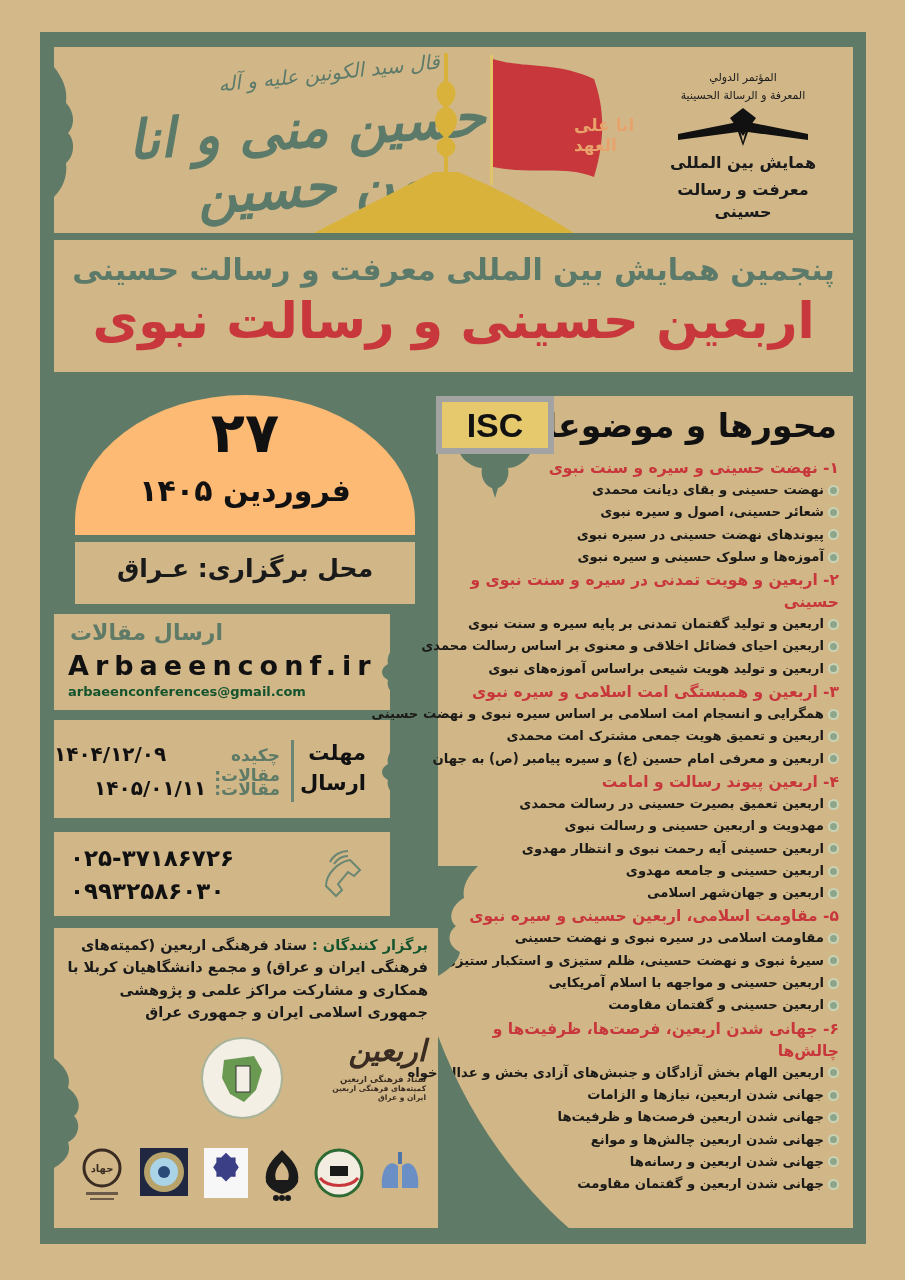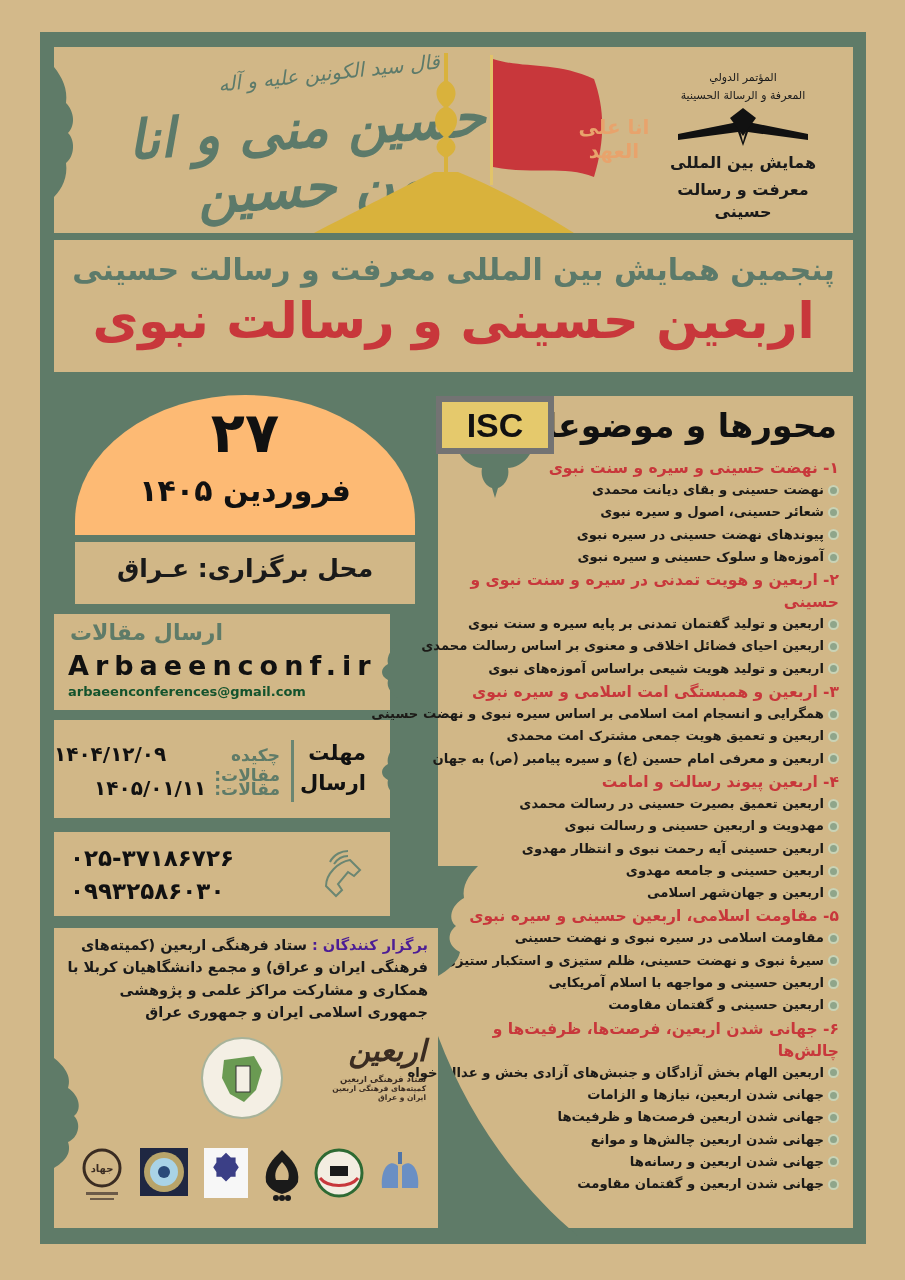--- a/index.html
+++ b/index.html
@@ -25,22 +25,22 @@
     direction: rtl; font-family: "DejaVu Serif", serif; font-style: italic;
     font-size: 20px; color: #5c7a6a; transform: rotate(-6deg);
   }
   .quote-big {
     position: absolute; left: 50px; top: 52px; width: 410px; text-align: center;
     direction: rtl; font-family: "DejaVu Serif", serif; font-style: italic; font-weight: bold;
     font-size: 54px; line-height: 1.1; color: #5c7a6a; transform: rotate(-4deg);
   }
   .dome { position: absolute; left: 240px; top: 0; width: 320px; height: 186px; }
   .flag-text {
-    position: absolute; left: 520px; top: 68px; width: 80px; text-align: center;
-    font-size: 20px; font-weight: bold; color: #e8a36c; direction: rtl;
+    position: absolute; left: 520px; top: 68px; width: 80px; text-align: left;
+    font-size: 17px; font-weight: bold; color: #e8a36c; direction: rtl;
   }
   .logo-box { position: absolute; right: 20px; top: 20px; width: 180px; height: 160px; text-align: center; direction: rtl; }
   .logo-arabic { font-size: 11px; line-height: 1.3; color: #1a1a1a; margin-top: 4px; }
   .logo-mark { display: block; margin: 2px auto 0; }
   .logo-title { font-size: 16px; font-weight: bold; line-height: 1.35; color: #1a1a1a; margin-top: 6px; }
 
   
   .title-band { left: 54px; top: 240px; width: 799px; height: 132px; }
   .title-top {
     position: absolute; top: 12px; left: 0; right: 0; text-align: center; direction: rtl;
@@ -94,30 +94,30 @@
   .phone-lines {
     position: absolute; left: 16px; top: 10px; font-size: 23px; font-weight: bold; letter-spacing: 7px;
     line-height: 1.45; color: #111;
   }
   .phone-icon { position: absolute; right: 26px; top: 18px; }
   .organizers-panel { left: 54px; top: 928px; width: 799px; height: 300px; }
   .organizers-text {
     position: absolute; left: 12px; top: 6px; width: 362px; direction: rtl; text-align: right;
     font-size: 14.5px; font-weight: bold; line-height: 1.55; color: #1a1a1a;
   }
-  .organizers-text .hl { color: #4c1d95; }
+  .organizers-text .hl { color: #14532d; }
   
   .topics-panel {
     position: absolute; left: 438px; top: 396px; width: 415px; height: 832px; background: #d1b787;
   }
   .topics-heading {
     position: absolute; right: 16px; top: 10px; direction: rtl; font-size: 33px; font-weight: bold; color: #111;
   }
   .isc-box {
-    position: absolute; left: 436px; top: 396px; width: 118px; height: 58px; background: #737373; padding: 6px;
+    position: absolute; left: 436px; top: 396px; width: 118px; height: 58px; background: #a3a3a3; padding: 6px;
   }
   .isc-inner {
     width: 106px; height: 46px; background: #e5c96c; display: flex; align-items: center; justify-content: center;
     font-size: 34px; font-weight: bold; color: #111; font-family: "Liberation Sans", sans-serif;
   }
   .isc-drop { position: absolute; left: 460px; top: 454px; }
   .topics-list { position: absolute; right: 14px; top: 60px; width: 396px; direction: rtl; text-align: right; }
   .section-title { font-size: 15.5px; font-weight: bold; color: #c8373b; line-height: 22px; margin-top: 1px; }
   .item { font-size: 13.2px; font-weight: bold; color: #1c1a17; line-height: 22.3px; white-space: nowrap; display: flex; align-items: center; gap: 4px; }
   .bullet {

